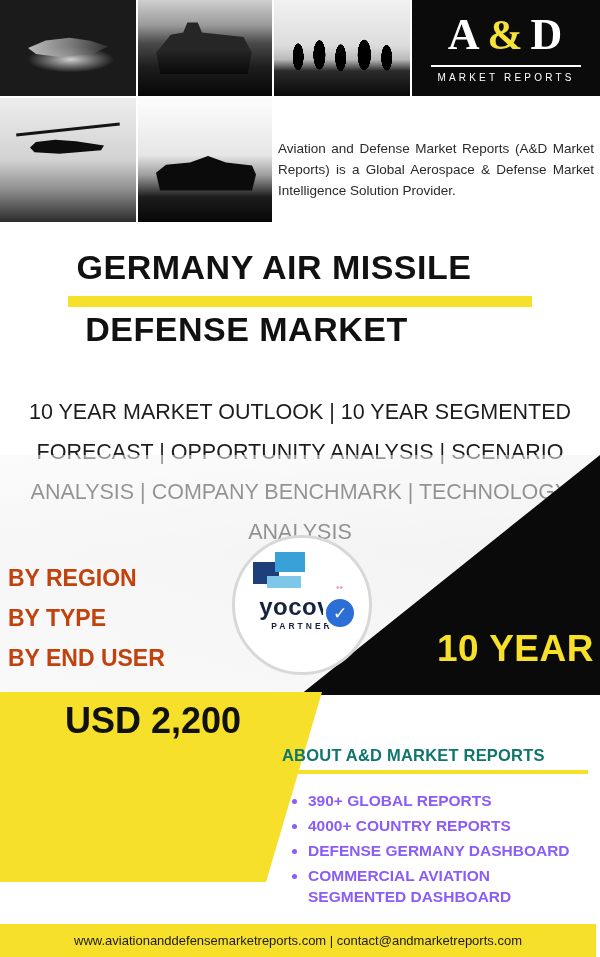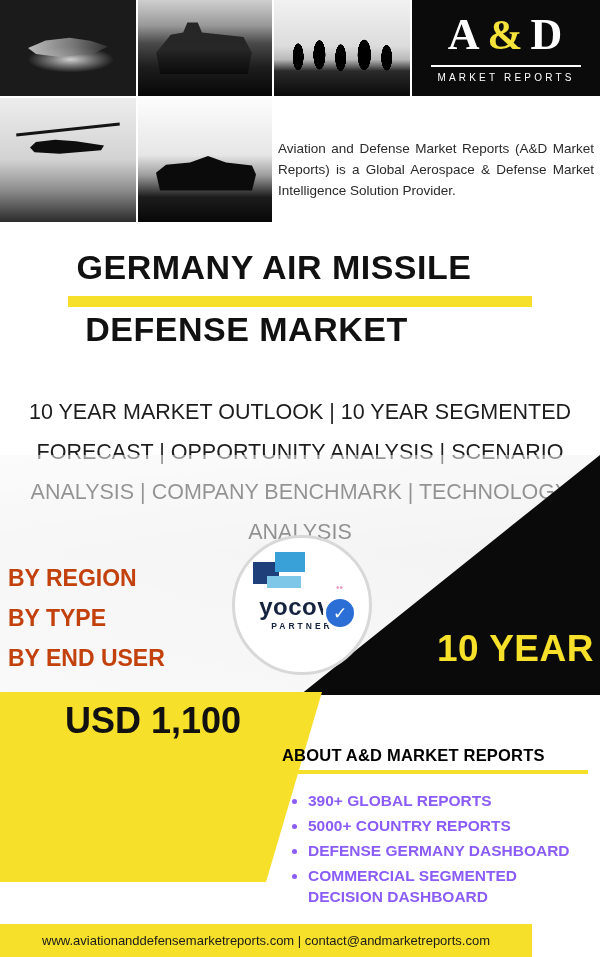--- a/index.html
+++ b/index.html
@@ -202,34 +202,34 @@
     clip-path: polygon(0% 0%, 322px 0%, 266px 100%, 0% 100%);
   }
   .price{
     position:absolute; left:28px; top:700px; width:250px;
     font-size:36px; font-weight:800; color:#111; text-align:center;
   }
 
   
   .about-title{
     position:absolute; left:282px; top:746px; width:310px;
-    font-size:16.5px; font-weight:800; color:#000000; letter-spacing:.2px;
+    font-size:16.5px; font-weight:800; color:#0f766e; letter-spacing:.2px;
   }
   .about-rule{
     position:absolute; left:282px; top:770px; width:306px; height:4px; background:#f7e02a;
   }
   .about-list{
     position:absolute; left:308px; top:790px; width:284px;
     font-size:15.5px; font-weight:800; color:#8b5cf6; line-height:21px;
   }
   .about-list li{ margin-bottom: 4px; }
 
   
   .footer{
-    position:absolute; left:0; bottom:0; width:532px; height:33px;
+    position:absolute; left:0; bottom:0; width:596px; height:33px;
     background:#f7e02a; display:flex; align-items:center; justify-content:center;
     font-size:13px; color:#1a1a1a;
   }
 </style>
 </head>
 <body>
 
 <div class="page">
 
   <div class="top-strip">
@@ -288,26 +288,26 @@
     <div class="yoc-word">yocova</div>
     <div class="yoc-sub">PARTNER</div>
     <span class="yoc-check">✓</span>
   </div>
 
   <div class="forecast">
     <div>10 YEAR</div>
   </div>
 
   <div class="yellow-block"></div>
-  <div class="price">USD 1,100</div>
+  <div class="price">USD 2,200</div>
 
   <div class="about-title">ABOUT A&amp;D MARKET REPORTS</div>
   <div class="about-rule"></div>
   <ul class="about-list">
     <li>390+ GLOBAL REPORTS</li>
-    <li>5000+ COUNTRY REPORTS</li>
+    <li>4000+ COUNTRY REPORTS</li>
     <li>DEFENSE GERMANY DASHBOARD</li>
-    <li>COMMERCIAL SEGMENTED DECISION DASHBOARD</li>
+    <li>COMMERCIAL AVIATION SEGMENTED DASHBOARD</li>
   </ul>
 
   <div class="footer">www.aviationanddefensemarketreports.com | contact@andmarketreports.com</div>
 
 </div>
 
 </body></html>

